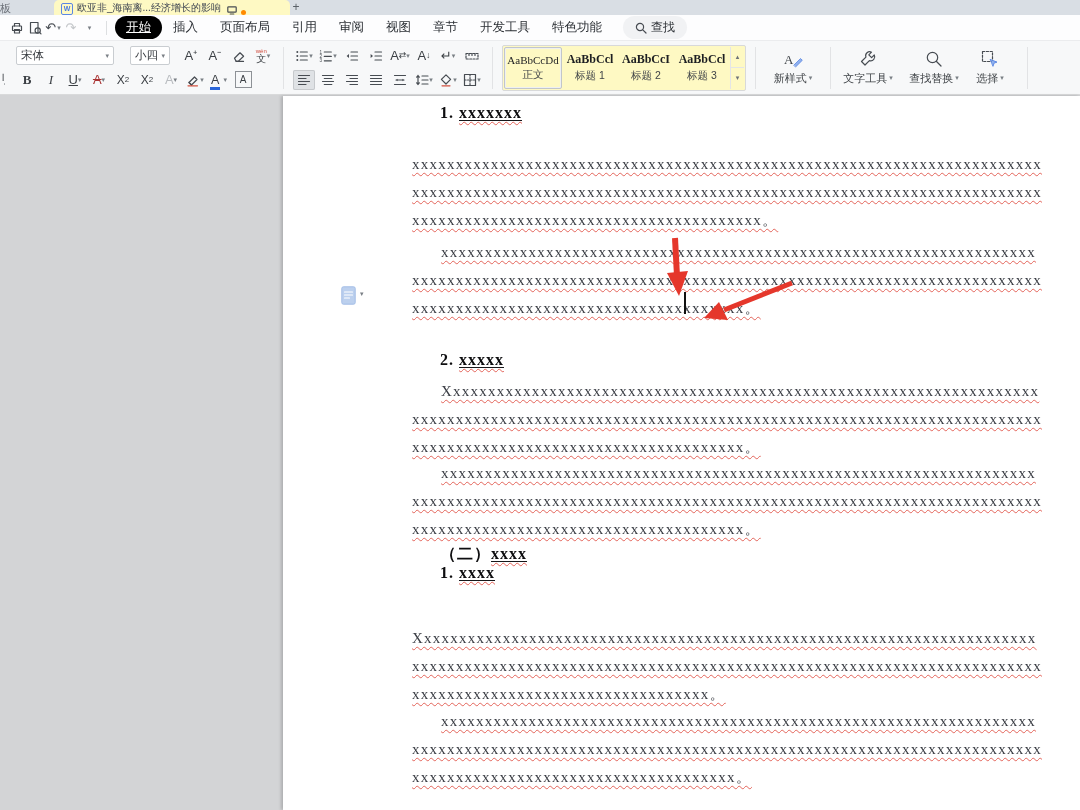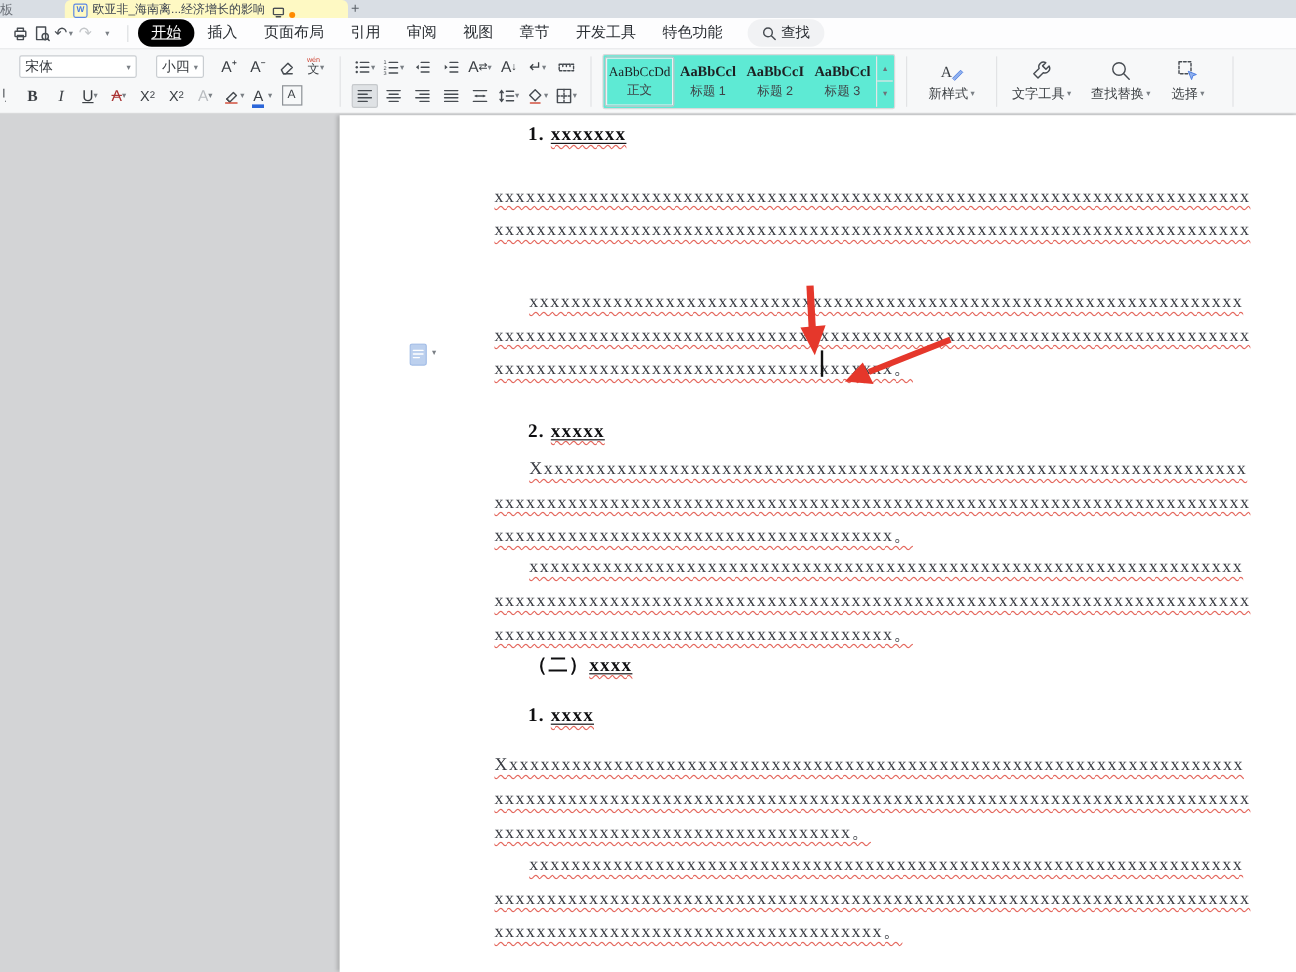--- a/index.html
+++ b/index.html
@@ -61,21 +61,21 @@
   .charbox{width:15px;height:15px;border:1px solid #8d9196;font-size:10px;display:flex;
            align-items:center;justify-content:center;color:#3c4045;}
   .py{display:flex;flex-direction:column;align-items:center;line-height:1;}
   .py i{font-style:normal;font-size:6px;color:#d04b3c;}
   .py b{font-weight:normal;font-size:10px;}
   .lt{display:flex;align-items:center;line-height:1;}
   .lt .sm{font-size:9px;margin-left:0px;}
   svg.si{stroke:#474c52;fill:none;stroke-width:1.2;stroke-linecap:round;stroke-linejoin:round;}
 
   
-  .gallery{display:flex;align-items:stretch;background:#5eead4;border:1px solid #d8d9da;border-radius:2px;
+  .gallery{display:flex;align-items:stretch;background:#fef9c3;border:1px solid #d8d9da;border-radius:2px;
            height:46px;box-sizing:border-box;padding:1px;flex:0 0 auto;}
   .gitem{width:56px;display:flex;flex-direction:column;align-items:center;justify-content:center;border-radius:2px;}
   .gitem.sel{border:1px solid #c2c6ca;box-shadow:0 0 0 1px #eef0f2 inset;}
   .gprev{font-family:"Liberation Serif",serif;font-size:11px;color:#1d1f22;white-space:nowrap;}
   .gprev.hd{font-weight:bold;font-size:12px;}
   .gname{font-size:10.5px;color:#3f4347;margin-top:2px;}
   .gscroll{width:13px;display:flex;flex-direction:column;border-left:1px solid #e4e5e6;}
   .gsbtn{flex:1;display:flex;align-items:center;justify-content:center;font-size:7px;color:#6d7278;}
   .gsbtn + .gsbtn{border-top:1px solid #e4e5e6;}
 
@@ -91,21 +91,21 @@
   .u{text-decoration:underline;text-decoration-color:#17171a;text-underline-offset:2px;}
   .sq{text-decoration:underline wavy rgba(223,77,66,0.85);text-decoration-thickness:1px;text-underline-offset:3px;}
   .para{position:absolute;left:129px;width:575px;}
   .ln{height:28px;line-height:28px;font-family:"Liberation Serif",serif;font-size:15px;
       letter-spacing:1.25px;color:#3a3d44;white-space:nowrap;}
   .ln.ind{padding-left:29px;}
   .caret-ibeam{position:absolute;left:401px;top:196px;width:2px;height:22px;background:#111;}
   .arrows{position:absolute;left:0;top:0;width:1080px;height:810px;pointer-events:none;z-index:5;}
 
   #p1{top:54px;} #p2{top:142px;} #p3{top:281px;} #p4{top:363px;} #p5{top:528px;} #p6{top:611px;}
-  #h1{top:8px;} #h2{top:255px;} #h3{top:448px;} #h4{top:492px;}
+  #h1{top:8px;} #h2{top:255px;} #h3{top:448px;} #h4{top:468px;}
 </style>
 </head>
 <body>
 
 <div class="tabbar">
   <span class="edge-frag">板</span>
   <div class="doc-tab">
     <span class="w-icon">W</span>
     <span>欧亚非_海南离...经济增长的影响</span>
     <svg class="si cast-icon" width="10" height="9" viewBox="0 0 10 9">
@@ -420,20 +420,21 @@
         <path d="M3.5 6h8M3.5 9h8M3.5 12h5" stroke="#ffffff" stroke-width="1.2" stroke-linecap="round"></path>
       </svg>
     <span class="cr" style="margin-top:4px">▾</span>
   </div>
 
   <div class="doc-h" id="h1"><span>1. </span><span class="u"><span class="sq">xxxxxxx</span></span></div>
 
   <div class="para" id="p1">
     <div class="ln sq">xxxxxxxxxxxxxxxxxxxxxxxxxxxxxxxxxxxxxxxxxxxxxxxxxxxxxxxxxxxxxxxxxxxxxxxx</div>
     <div class="ln sq">xxxxxxxxxxxxxxxxxxxxxxxxxxxxxxxxxxxxxxxxxxxxxxxxxxxxxxxxxxxxxxxxxxxxxxxx</div>
+    <div class="ln sq">xxxxxxxxxxxxxxxxxxxxxxxxxxxxxxxxxxxxxxxx。</div>
   </div>
 
   <div class="para" id="p2">
     <div class="ln sq ind">xxxxxxxxxxxxxxxxxxxxxxxxxxxxxxxxxxxxxxxxxxxxxxxxxxxxxxxxxxxxxxxxxxxx</div>
     <div class="ln sq">xxxxxxxxxxxxxxxxxxxxxxxxxxxxxxxxxxxxxxxxxxxxxxxxxxxxxxxxxxxxxxxxxxxxxxxx</div>
     <div class="ln sq"><span>xxxxxxxxxxxxxxxxxxxxxxxxxxxxxxxxxxx</span><span>xxx。</span></div>
   </div>
 
   <div class="doc-h" id="h2"><span>2. </span><span class="u"><span class="sq">xxxxx</span></span></div>
 

